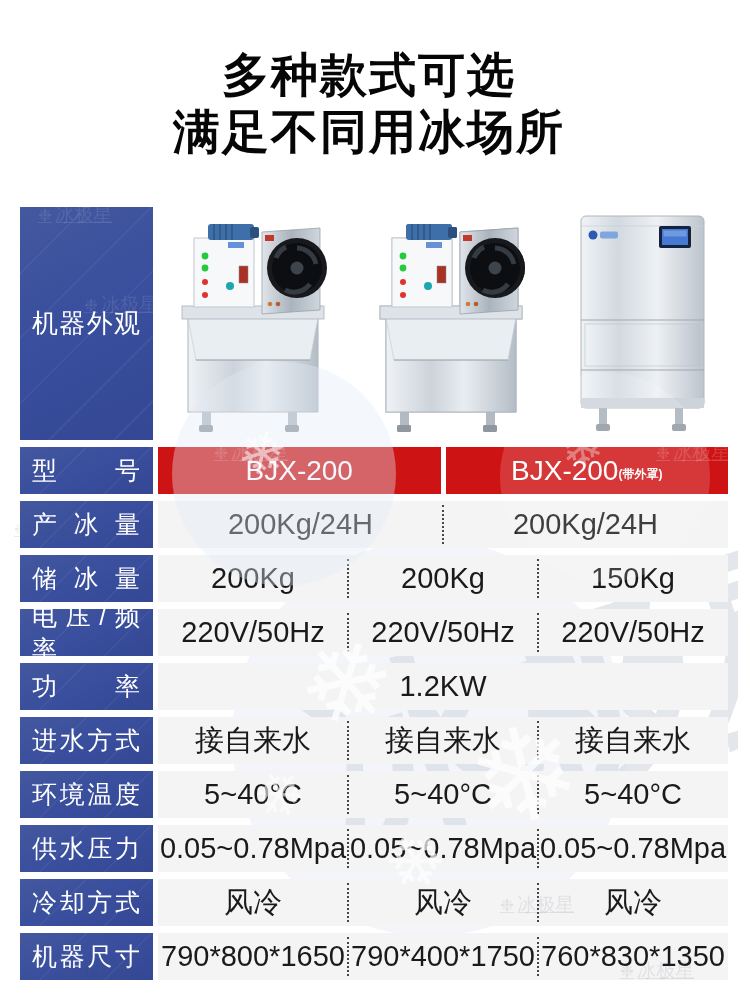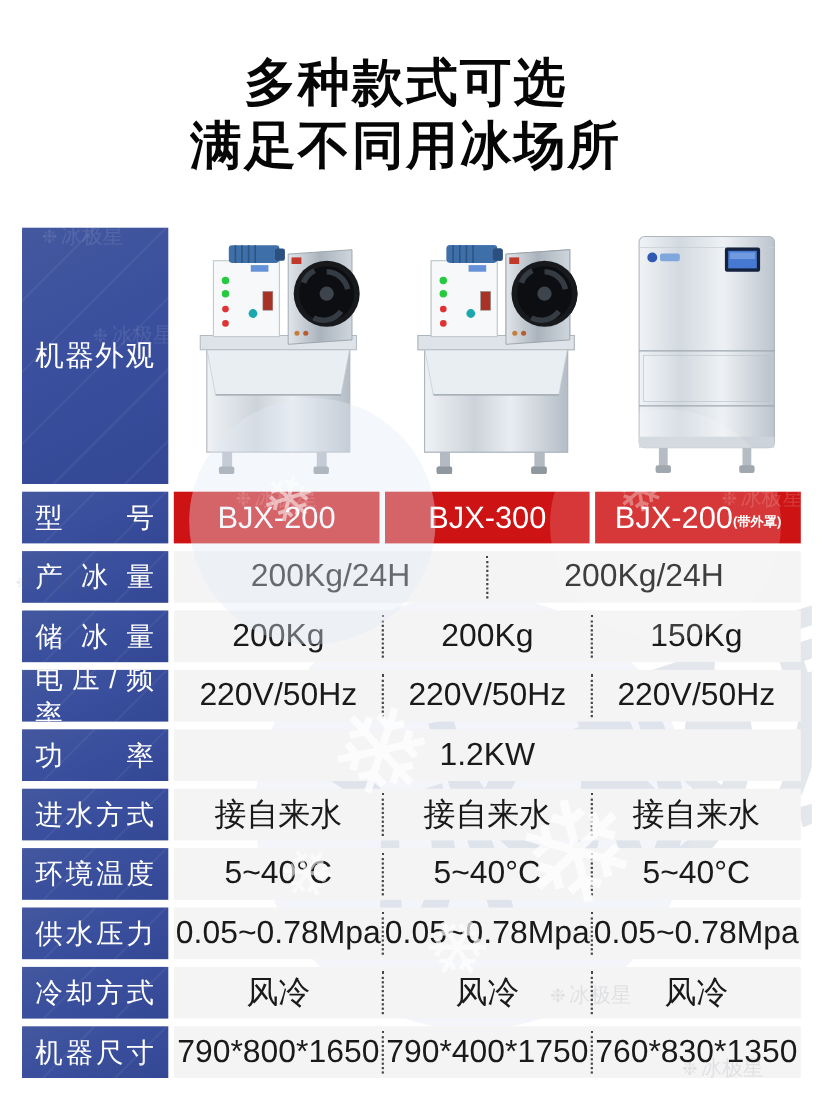--- a/index.html
+++ b/index.html
@@ -20,21 +20,21 @@
     font-size:210px; font-weight:900; color:#e3e6ea;
     transform:rotate(-18deg); white-space:nowrap; letter-spacing:-10px;
   }
   .wm-circle { position:absolute; border-radius:50%; z-index:3; pointer-events:none; }
   .wm-circle.big   { left:232px; top:540px; width:396px; height:396px; background:rgba(214,223,238,0.30); z-index:0; }
   .wm-circle.left  { left:172px; top:362px; width:224px; height:224px; background:rgba(226,233,244,0.38); }
   .wm-circle.right { left:500px; top:372px; width:210px; height:210px; background:rgba(255,255,255,0.16); }
   .snow { position:absolute; color:#ffffff; z-index:3; opacity:0.85; pointer-events:none; }
   .wm-brand {
     position:absolute; z-index:4; font-size:19px; color:rgba(90,98,112,0.13);
-    white-space:nowrap; pointer-events:none;
+    white-space:nowrap; pointer-events:none;text-decoration:underline;
   }
   .wm-brand .wm-ic { font-size:17px; margin-right:3px; }
   
   .spec-table {
     position:absolute; left:20px; top:207px; width:708px; z-index:1;
     display:flex; flex-direction:column; gap:7px;
   }
   .row { display:flex; gap:5px; }
   .row.appearance { height:233px; }
   .row.model, .row.spec { height:47px; }
@@ -215,24 +215,20 @@
     <div class="row model">
       <div class="cell-label">
         <span class="jlabel">型号</span>
       </div>
       <div class="model-cells">
         <div class="model-cell">
           <span>BJX-200</span>
             <span class="model-suffix"></span>
         </div>
         <div class="model-cell">
-          <span>BJX-300</span>
-            <span class="model-suffix"></span>
-        </div>
-        <div class="model-cell">
           <span>BJX-200</span>
             <span class="model-suffix">(带外罩)</span>
         </div>
       </div>
     </div>
 
     <div class="row spec">
       <div class="cell-label">
           <span class="jlabel">产冰量</span>
         </div>

